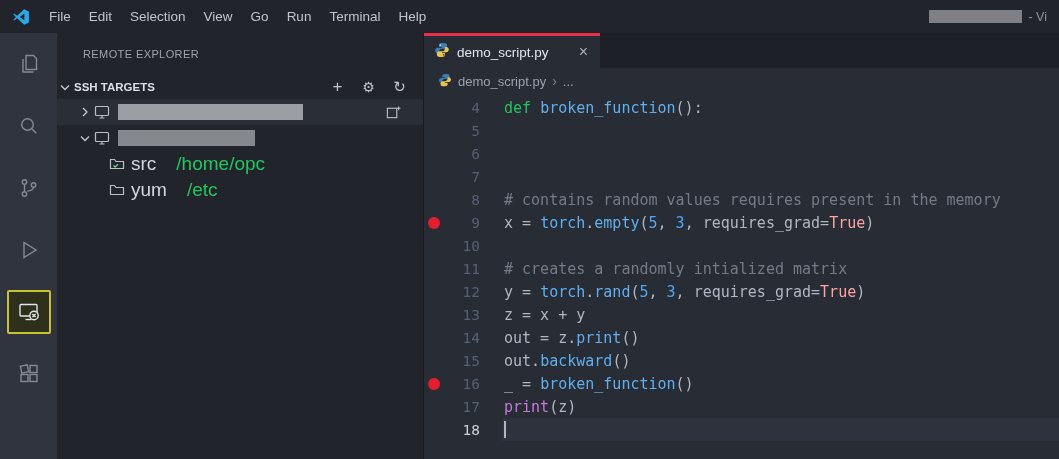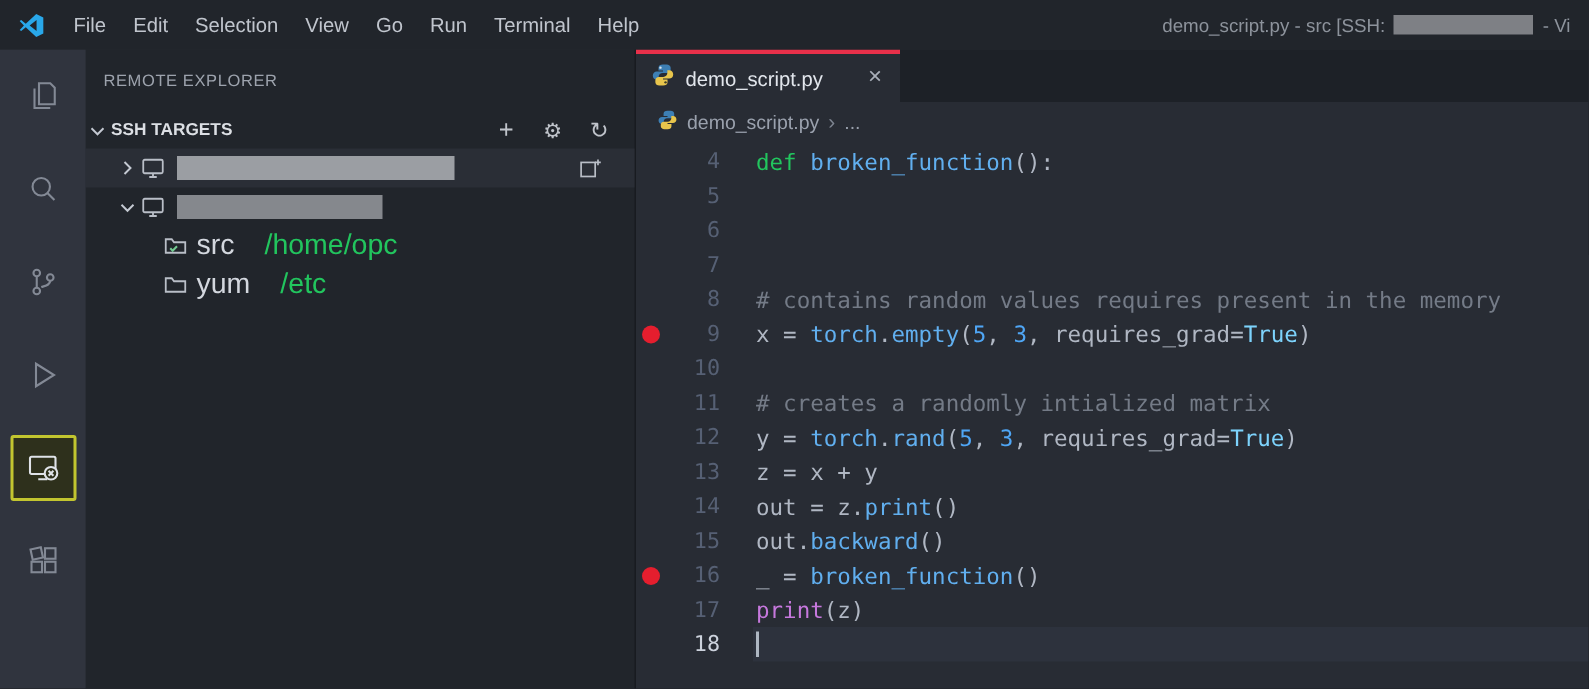--- a/index.html
+++ b/index.html
@@ -20,21 +20,21 @@
   .activitybar { position:absolute; top:33px; left:0; width:57px; height:426px; background:#30343e; z-index:4; }
   .ab-item { width:57px; height:62px; display:flex; align-items:center; justify-content:center; cursor:pointer; }
   .ab-item svg { stroke:#838995; fill:none; stroke-width:1.4; }
   .ab-active-box { width:44px; height:44px; display:flex; align-items:center; justify-content:center;
                    border:2px solid #c2c52f; background:#2e301c; border-radius:2px; }
   .ab-active-box svg { stroke:#dfe2e8; }
 
   
   .sidebar { position:absolute; top:33px; left:57px; width:367px; height:426px; background:#21252b;
              border-right:1px solid #181b20; color:#abb2bf; z-index:3; }
-  .sidebar-title { padding:15px 0 0 12px; font-size:11px; letter-spacing:.4px; color:#9da3ad; }
+  .sidebar-title { padding:15px 0 0 26px; font-size:11px; letter-spacing:.4px; color:#9da3ad; }
   .section-row { margin-top:15px; height:24px; display:flex; align-items:center; padding-left:0;
                  font-size:11.5px; font-weight:700; color:#dcdfe4; }
   .sec-actions { margin-left:auto; display:flex; align-items:center; padding-right:8px; color:#c0c4cb; font-weight:400; }
   .sec-actions span { width:31px; text-align:center; cursor:pointer; }
   .icon-plus { font-size:17px; }
   .icon-gear { font-size:14px; }
   .icon-refresh { font-size:15px; }
   .tree-row { height:26px; display:flex; align-items:center; font-size:19px; cursor:pointer; }
   .row-host { padding-left:20px; }
   .row-host.hovered { background:#2a2e36; }
@@ -73,36 +73,35 @@
   .code-line.current .ln { color:#ccd2dc; }
   .code-line.current::before { content:""; position:absolute; left:78px; right:0; top:0; bottom:0; background:#2d323d; }
   .cursor { position:absolute; left:80px; top:3px; width:1.5px; height:17px; background:#aeb7c2; z-index:3; }
 
   .tk-plain   { color:#b0b7c3; }
   .tk-kw      { color:#22c55e; }
   .tk-fn      { color:#61afef; }
   .tk-num     { color:#4fa6f5; }
   .tk-com     { color:#747b87; }
   .tk-magenta { color:#c678dd; }
-  .tk-const   { color:#7dd3fc; }
+  .tk-const   { color:#fca5a5; }
 </style>
 </head>
 <body>
 
 <div class="app">
 
   <div class="menubar">
     <span class="logo">
       <svg width="18" height="18" viewBox="0 0 16 16">
           <path fill-rule="evenodd" fill="#29a8ea" d="M10.8 1.2 4.6 6.9 1.9 4.8 1 5.3 3.5 8 1 10.7l.9.5 2.7-2.1 6.2 5.7 4.2-2V3.2l-4.2-2zM11 4.8v6.4L6.9 8 11 4.8z"></path>
         </svg>
     </span>
     <div class="menus" id="menus"><span class="menu-item">File</span><span class="menu-item">Edit</span><span class="menu-item">Selection</span><span class="menu-item">View</span><span class="menu-item">Go</span><span class="menu-item">Run</span><span class="menu-item">Terminal</span><span class="menu-item">Help</span></div>
     <div class="window-title">
-      <span>demo_script.py - src [SSH:</span>
       <span class="redact title-redact"></span>
       <span>- Vi</span>
     </div>
   </div>
 
   <div class="activitybar">
     <div class="ab-item">
       <svg width="24" height="24" viewBox="0 0 24 24">
           <path d="M9 3.5h7.5l3 3v11H9z"></path>
           <path d="M6 7v13h10.5"></path>

